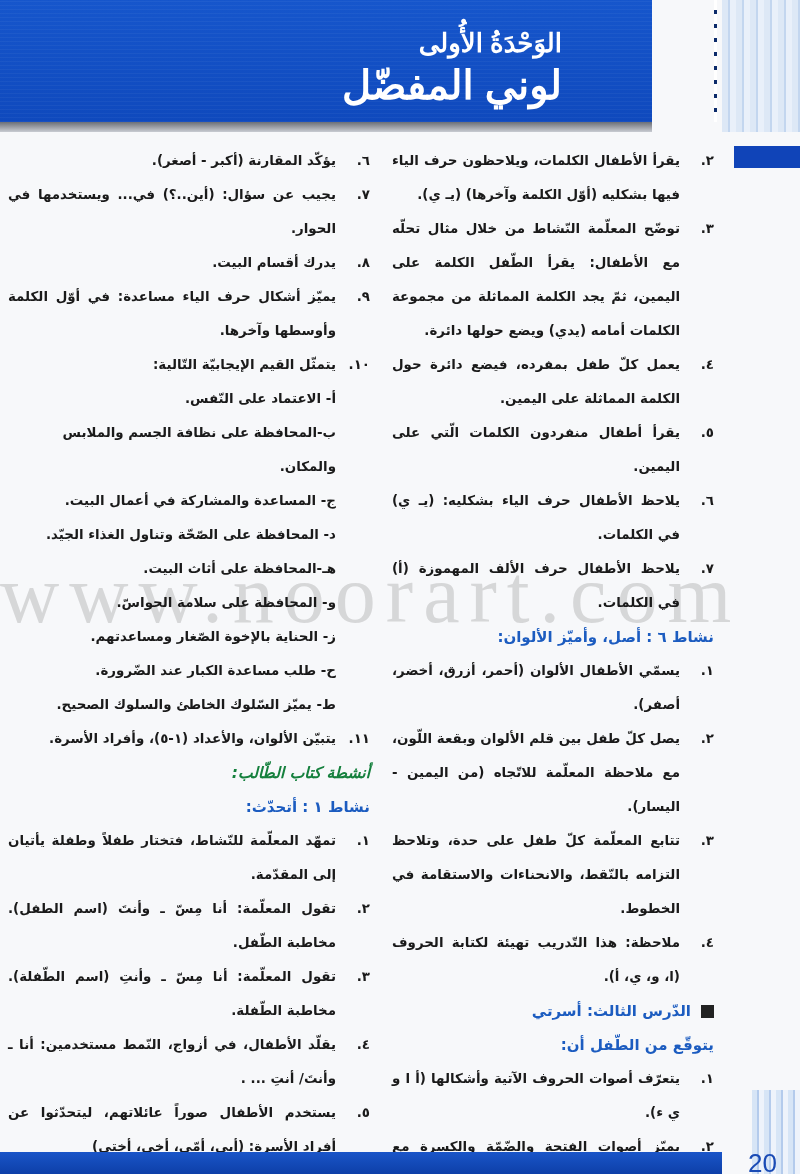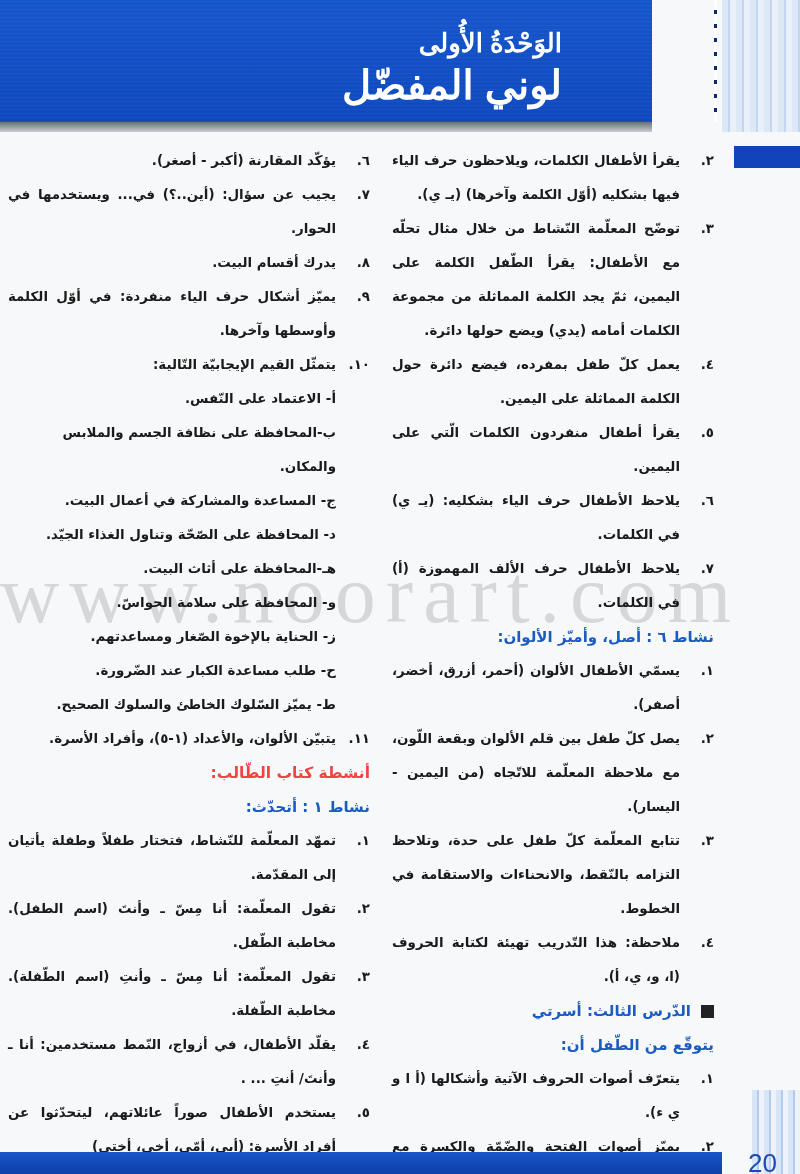--- a/index.html
+++ b/index.html
@@ -61,21 +61,21 @@
   .col {
     position:absolute; direction:rtl; font-weight:bold; font-size:13.4px; line-height:34px;
   }
   .col-right { left:392px; width:322px; top:144px; }
   .col-left { left:8px; width:362px; top:144px; }
   .item { display:flex; flex-direction:row; align-items:flex-start; }
   .num { flex:0 0 34px; text-align:right; }
   .txt { flex:1; text-align:justify; }
   .sub { padding-right:34px; }
   .heading-blue { color:#1c5cc0; font-size:15px; }
-  .heading-black { color:#ef4444; font-size:15.5px; }
+  .heading-black { color:#15803d; font-size:15.5px;font-style:italic; }
   .heading-sq { display:flex; align-items:center; color:#1c5cc0; font-size:15px; }
   .sq { width:13px; height:13px; background:#222; margin-left:10px; display:inline-block; }
 </style>
 </head>
 <body>
 
 <div class="header-band">
   <div class="unit-label">الوَحْدَةُ الأُولى</div>
   <div class="unit-title">لوني المفضّل</div>
 </div>
@@ -156,21 +156,21 @@
   <div class="item">
       <span class="num">٧.</span>
       <span class="txt">يجيب عن سؤال: (أين..؟) في... ويستخدمها في الحوار.</span>
     </div>
   <div class="item">
       <span class="num">٨.</span>
       <span class="txt">يدرك أقسام البيت.</span>
     </div>
   <div class="item">
       <span class="num">٩.</span>
-      <span class="txt">يميّز أشكال حرف الياء منفردة: في أوّل الكلمة وأوسطها وآخرها.</span>
+      <span class="txt">يميّز أشكال حرف الياء مساعدة: في أوّل الكلمة وأوسطها وآخرها.</span>
     </div>
   <div class="item">
       <span class="num">١٠.</span>
       <span class="txt">يتمثّل القيم الإيجابيّة التّالية:</span>
     </div>
 
   <div class="sub">أ- الاعتماد على النّفس.</div>
   <div class="sub">ب-المحافظة على نظافة الجسم والملابس والمكان.</div>
   <div class="sub">ج- المساعدة والمشاركة في أعمال البيت.</div>
   <div class="sub">د- المحافظة على الصّحّة وتناول الغذاء الجيّد.</div>

